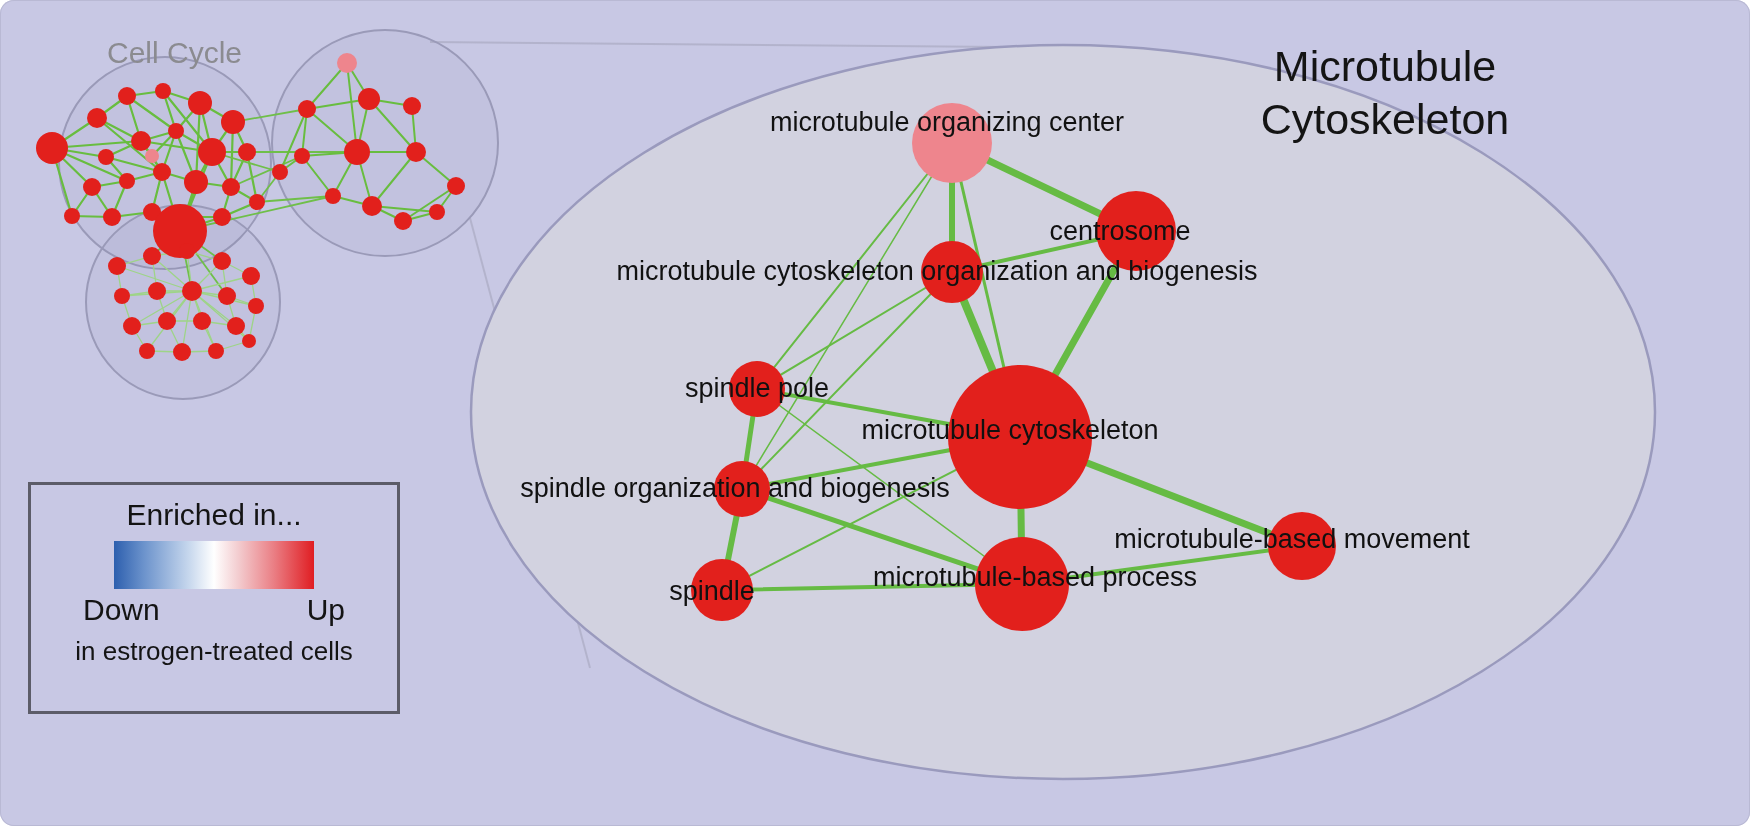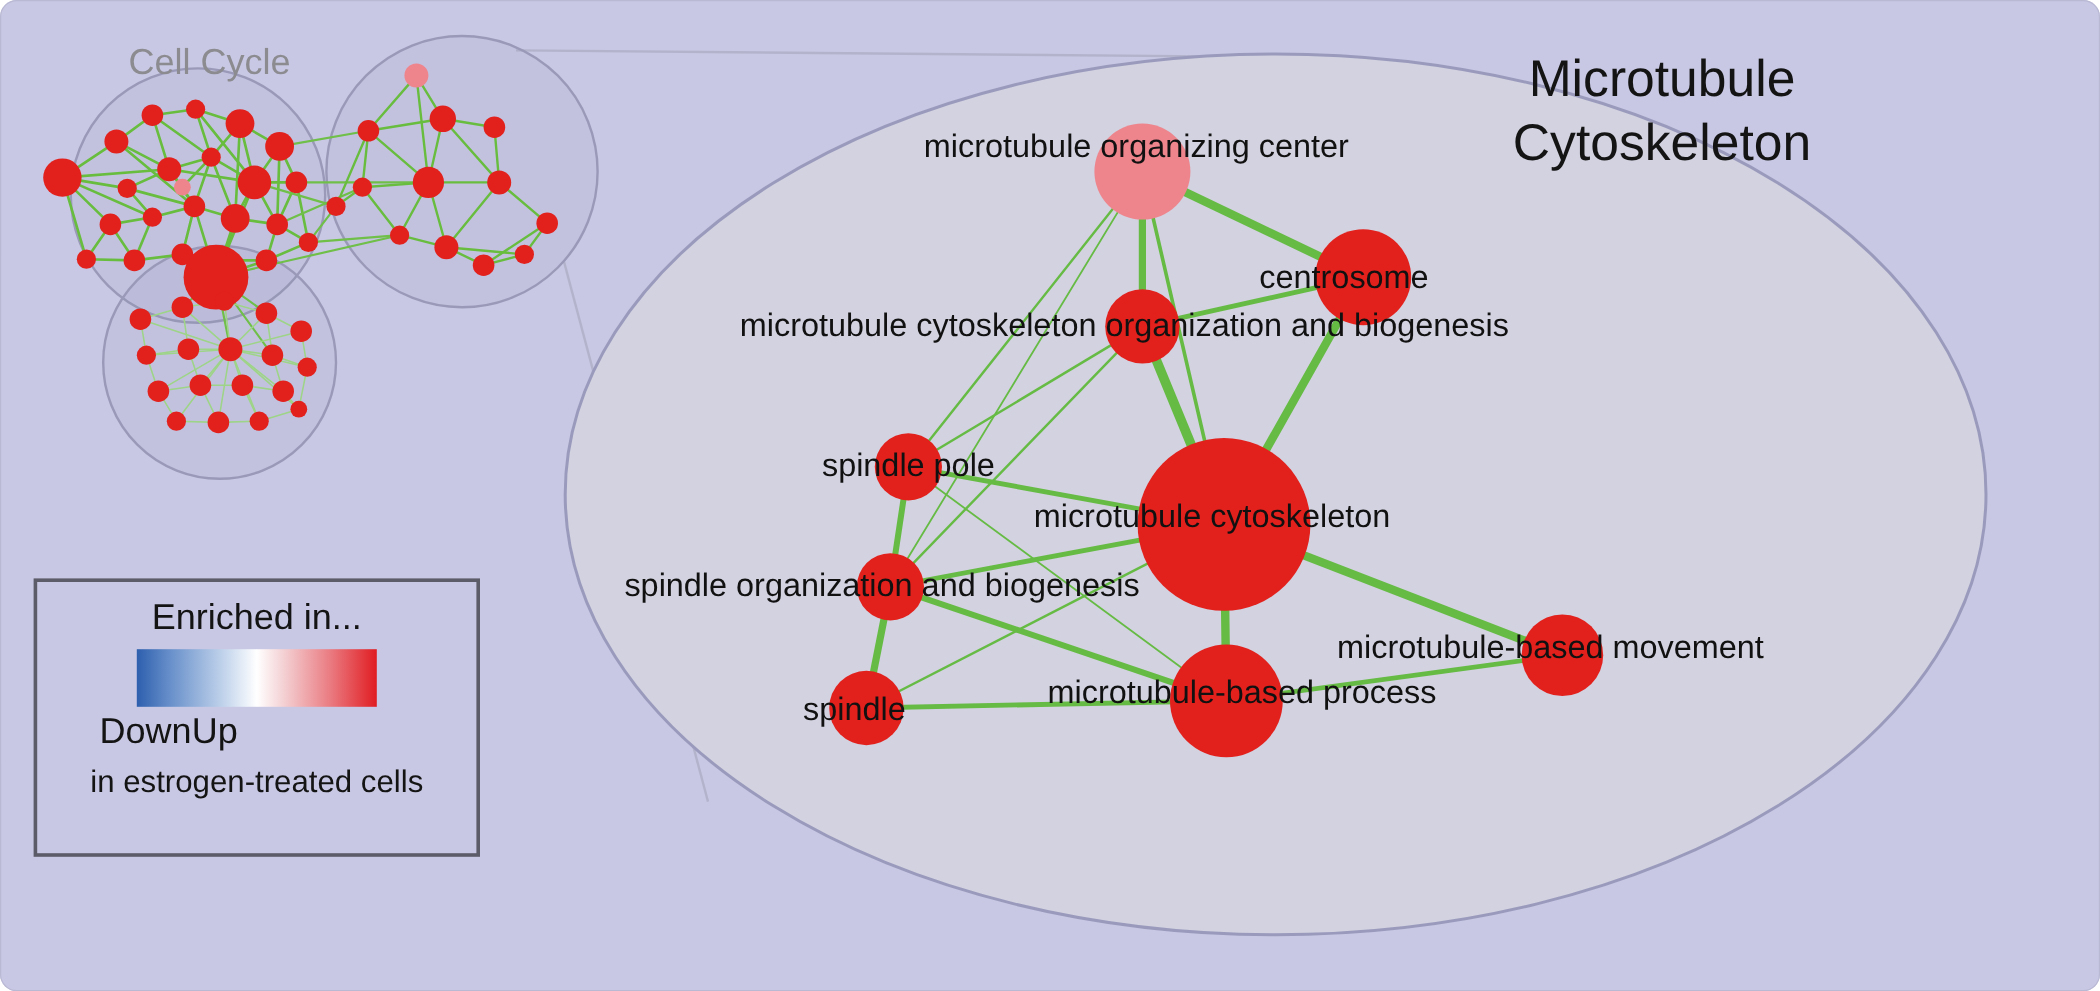--- a/index.html
+++ b/index.html
@@ -17,21 +17,21 @@
     position:absolute;left:28px;top:482px;width:372px;height:232px;
     border:3px solid #5c5c68;box-sizing:border-box;z-index:6;
     display:flex;flex-direction:column;align-items:center;
   }
   .legend-title{font-size:30px;color:#141414;margin-top:13px;}
   .legend-bar{
     width:200px;height:48px;margin-top:9px;
     background:linear-gradient(90deg,#2d5fae 0%,#6c93cc 15%,#c9d9ee 38%,#ffffff 50%,#f3cdd0 62%,#ea7e84 80%,#e01d22 100%);
   }
   .legend-updown{
-    width:262px;display:flex;
+    width:262px;display:flex;justify-content:space-between;
     font-size:30px;color:#141414;margin-top:4px;
   }
   .legend-sub{font-size:26px;color:#141414;text-align:left;line-height:1.32;margin-top:7px;}
   .svg-text{fill:#111111;font-size:27px;}
 </style>
 </head>
 <body>
 
 <div class="canvas">
 

